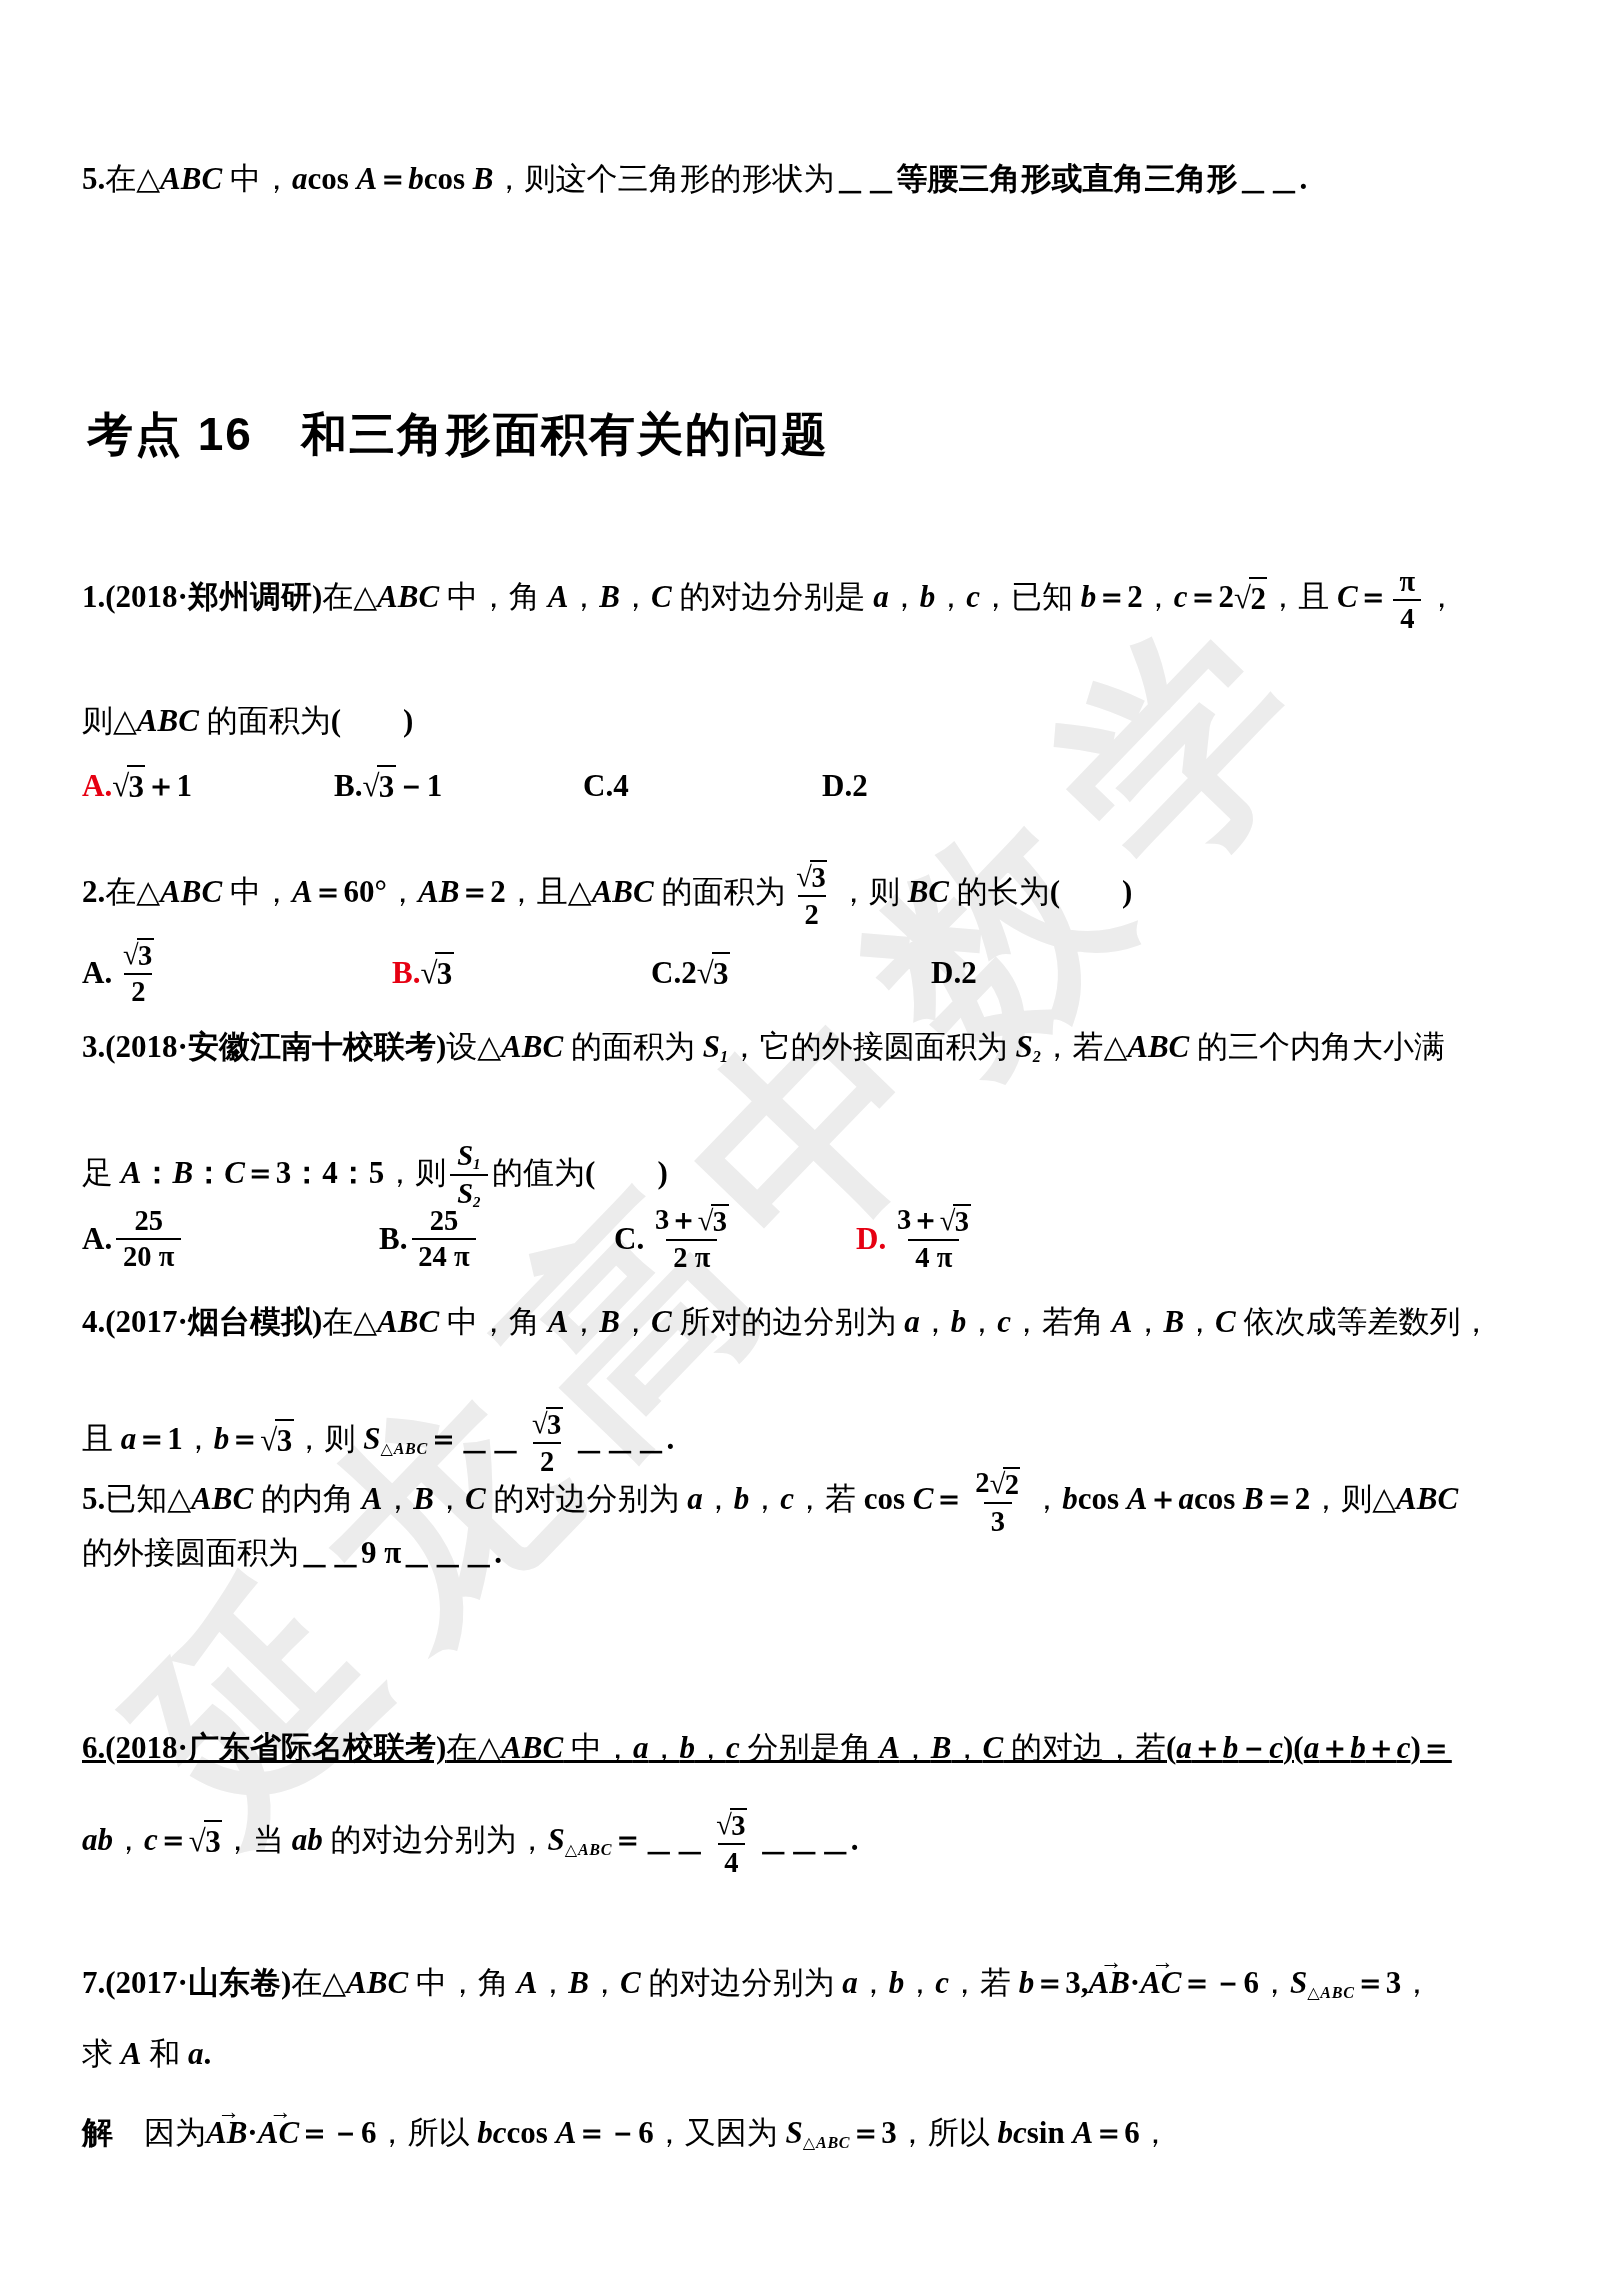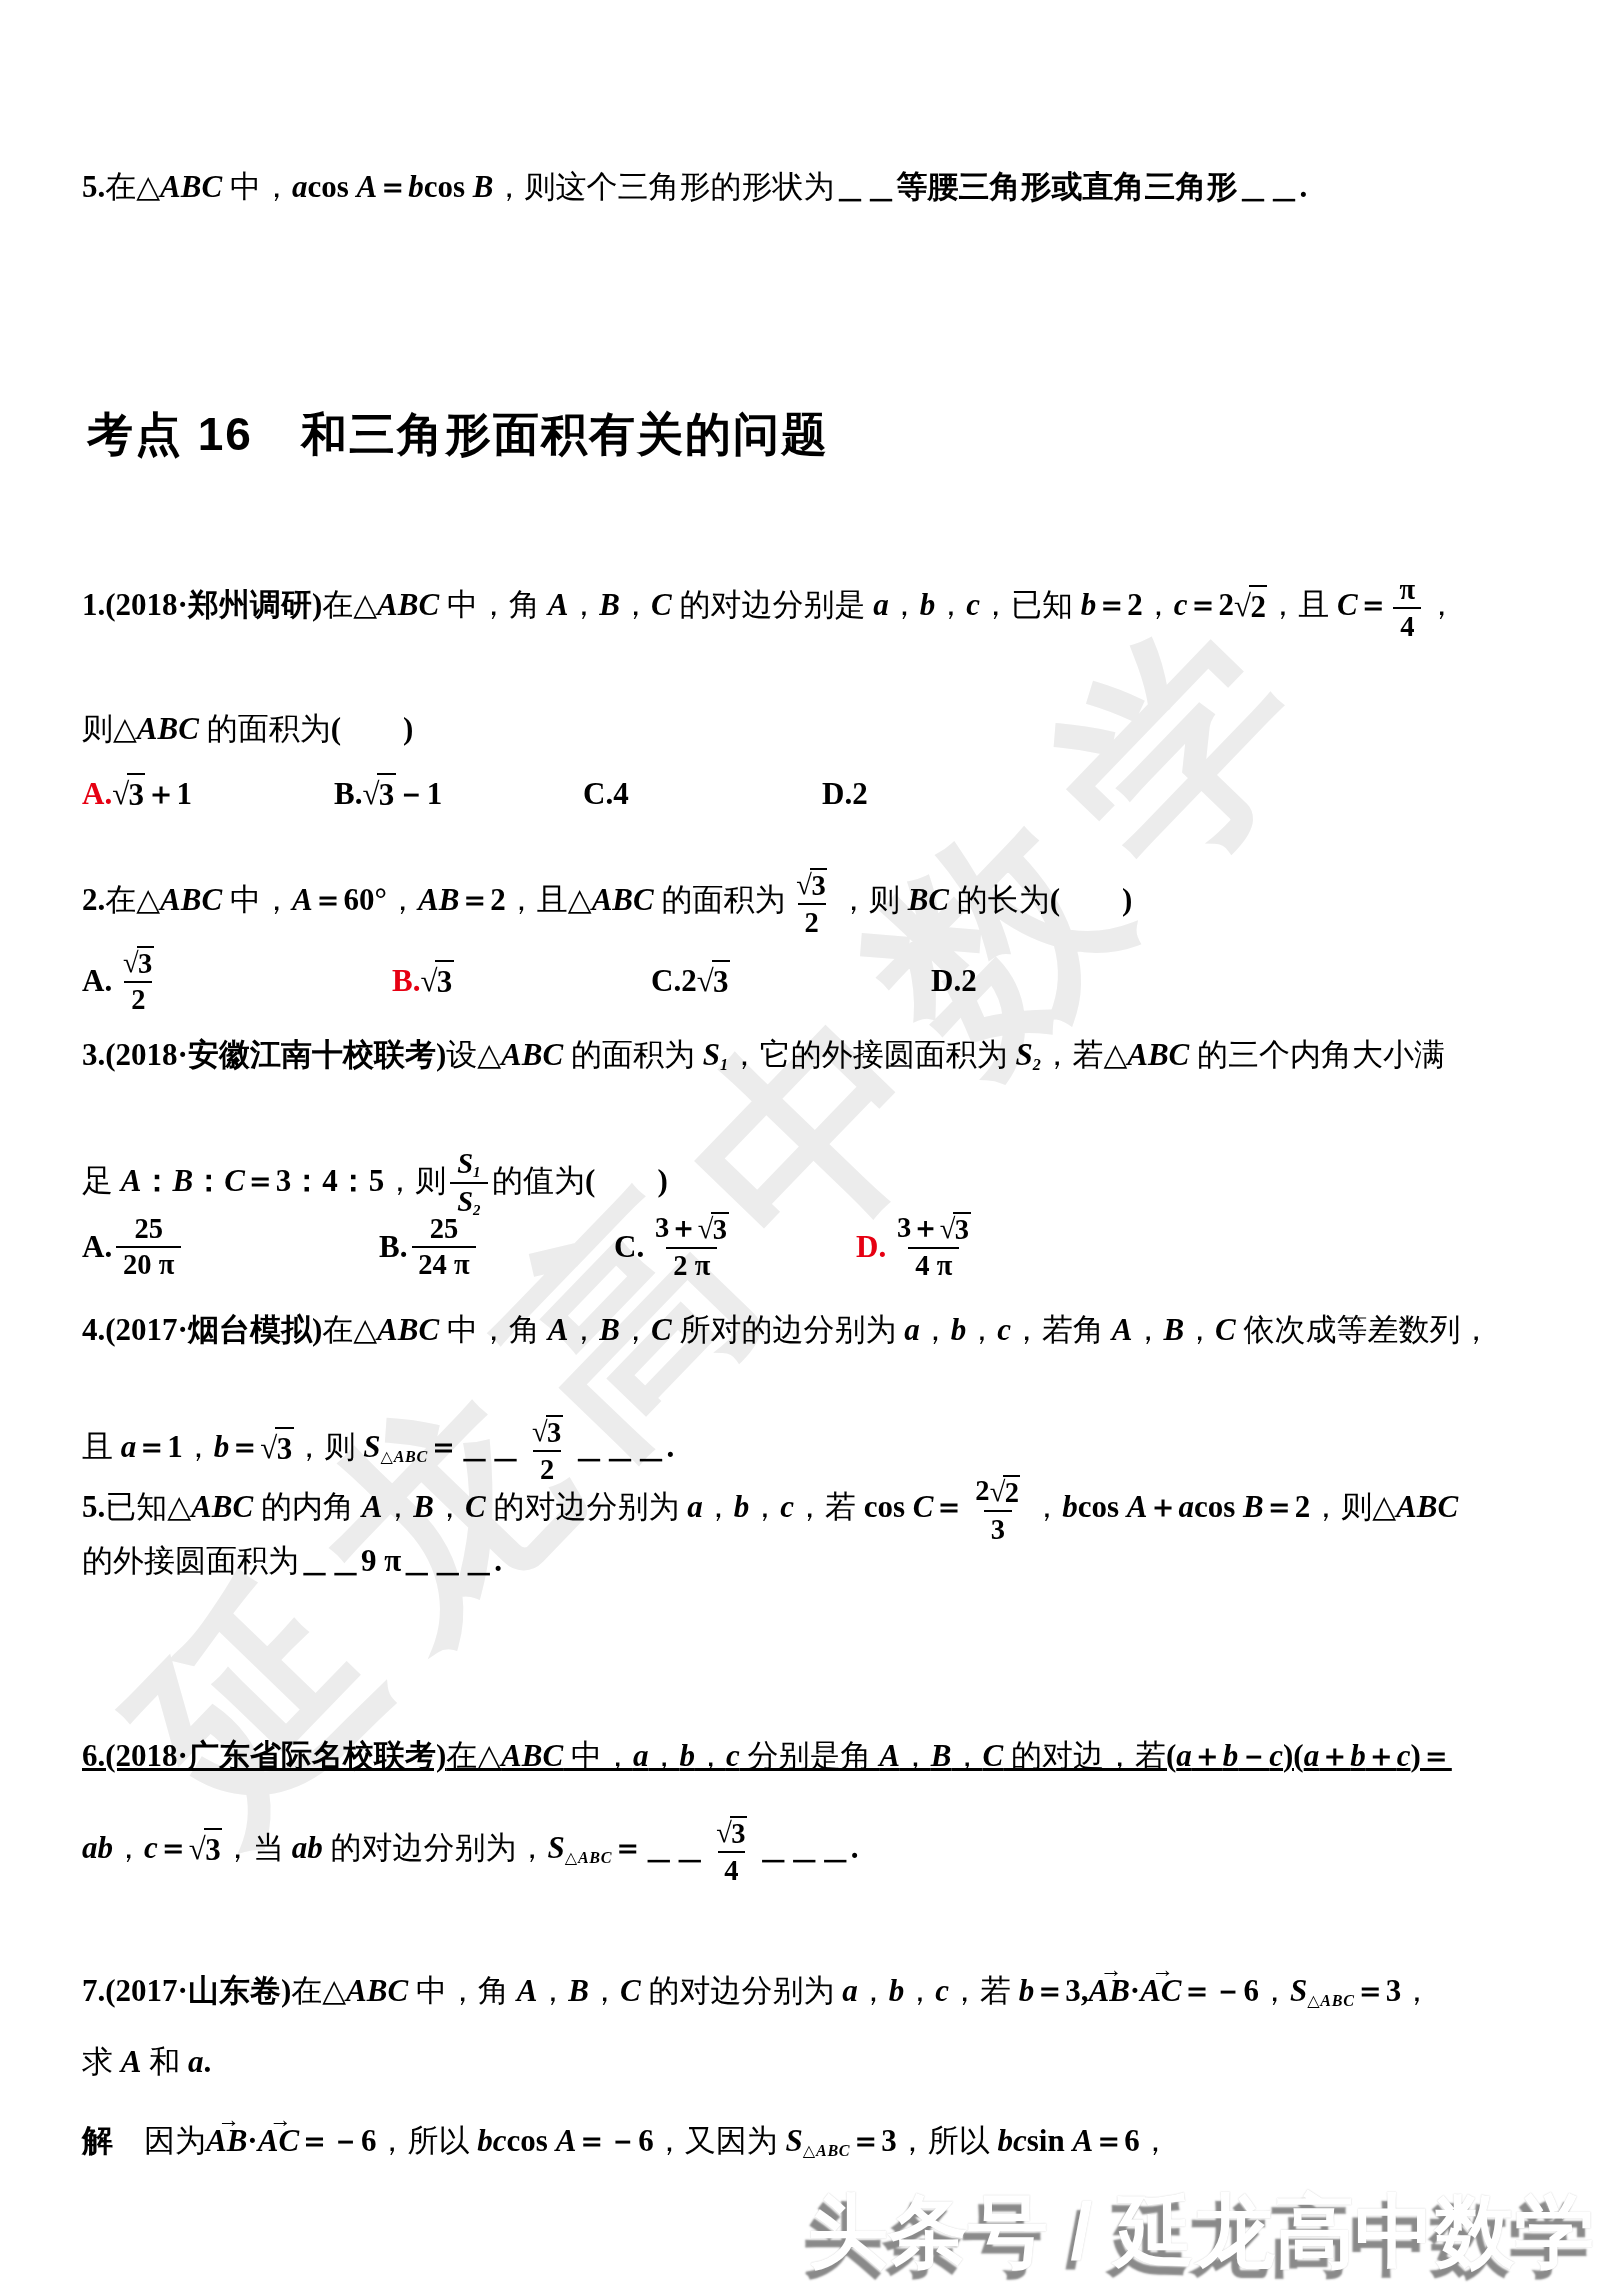--- a/index.html
+++ b/index.html
@@ -14,21 +14,21 @@
   }
   
   .wm-diag{
     position:absolute;left:736px;top:1214px;
     transform:translate(-50%,-50%) rotate(-46deg);
     font-size:225px;letter-spacing:40px;font-weight:700;
     color:var(--wm);white-space:nowrap;z-index:0;
     font-family:"Liberation Serif","DejaVu Serif",serif;
   }
   
-  .line{position:absolute;left:82px;font-size:31px;line-height:1.3;white-space:nowrap;z-index:1;margin-top:8px;}
+  .line{position:absolute;left:82px;font-size:31px;line-height:1.3;white-space:nowrap;z-index:1;}
   .ct{font-weight:400;}
   .cb{font-weight:700;}
   .mi{font-weight:700;font-style:italic;font-family:"Liberation Serif","DejaVu Serif",serif;}
   .mn{font-weight:700;font-family:"Liberation Serif","DejaVu Serif",serif;}
   .red{color:var(--red);}
   .frac{display:inline-flex;flex-direction:column;align-items:center;vertical-align:middle;margin:0 4.1px;font-size:0.92em;line-height:1.12;}
   .frac .num{padding:0 6.8px 1.4px;display:inline-block;}
   .frac .den{border-top:2.7px solid #000;padding:1.4px 6.8px 0;display:inline-block;}
   .sqrt{display:inline-flex;align-items:flex-start;font-weight:700;}
   .sqrt .rad{display:inline-block;transform:translateY(0.7px);}
@@ -233,15 +233,14 @@
           <span class="num" data-name="fraction-numerator"><span class="sqrt" data-name="square-root">
               <span class="rad" data-name="radical-sign-icon">√</span>
               <span class="rnd mn" data-name="radicand">3</span>
             </span></span>
           <span class="den" data-name="fraction-denominator"><span class="mn" data-name="math-number">4</span></span>
         </span><span class="mn" data-name="math-number">＿＿＿.</span></div>
       <div class="line" data-name="problem-7-line-1"><span class="cb" data-name="bold-text-run">7.(2017·山东卷)</span><span class="ct" data-name="text-run">在△</span><span class="mi" data-name="math-variable">ABC</span><span class="ct" data-name="text-run"> 中，角 </span><span class="mi" data-name="math-variable">A</span><span class="ct" data-name="text-run">，</span><span class="mi" data-name="math-variable">B</span><span class="ct" data-name="text-run">，</span><span class="mi" data-name="math-variable">C</span><span class="ct" data-name="text-run"> 的对边分别为 </span><span class="mi" data-name="math-variable">a</span><span class="ct" data-name="text-run">，</span><span class="mi" data-name="math-variable">b</span><span class="ct" data-name="text-run">，</span><span class="mi" data-name="math-variable">c</span><span class="ct" data-name="text-run">，若 </span><span class="mi" data-name="math-variable">b</span><span class="mn" data-name="math-number">＝3,</span><span class="vec" data-name="vector">AB<span class="varrow" data-name="vector-arrow-icon">→</span></span><span class="mn" data-name="math-number">·</span><span class="vec" data-name="vector">AC<span class="varrow" data-name="vector-arrow-icon">→</span></span><span class="mn" data-name="math-number">＝－6</span><span class="ct" data-name="text-run">，</span><span class="mi" data-name="math-variable">S</span><span class="ssub" data-name="subscript">△ABC</span><span class="mn" data-name="math-number">＝3</span><span class="ct" data-name="text-run">，</span></div>
       <div class="line" data-name="problem-7-line-2"><span class="ct" data-name="text-run">求 </span><span class="mi" data-name="math-variable">A</span><span class="ct" data-name="text-run"> 和 </span><span class="mi" data-name="math-variable">a</span><span class="mn" data-name="math-number">.</span></div>
       <div class="line" data-name="solution-line"><span class="cb" data-name="bold-text-run">解　</span><span class="ct" data-name="text-run">因为</span><span class="vec" data-name="vector">AB<span class="varrow" data-name="vector-arrow-icon">→</span></span><span class="mn" data-name="math-number">·</span><span class="vec" data-name="vector">AC<span class="varrow" data-name="vector-arrow-icon">→</span></span><span class="mn" data-name="math-number">＝－6</span><span class="ct" data-name="text-run">，所以 </span><span class="mi" data-name="math-variable">bc</span><span class="mn" data-name="math-number">cos </span><span class="mi" data-name="math-variable">A</span><span class="mn" data-name="math-number">＝－6</span><span class="ct" data-name="text-run">，又因为 </span><span class="mi" data-name="math-variable">S</span><span class="ssub" data-name="subscript">△ABC</span><span class="mn" data-name="math-number">＝3</span><span class="ct" data-name="text-run">，所以 </span><span class="mi" data-name="math-variable">bc</span><span class="mn" data-name="math-number">sin </span><span class="mi" data-name="math-variable">A</span><span class="mn" data-name="math-number">＝6</span><span class="ct" data-name="text-run">，</span></div>
     </div>
-  <div class="footer" data-name="footer-watermark">头条号 / 延龙高中数学</div>
 </div>
 
 
 </body></html>

